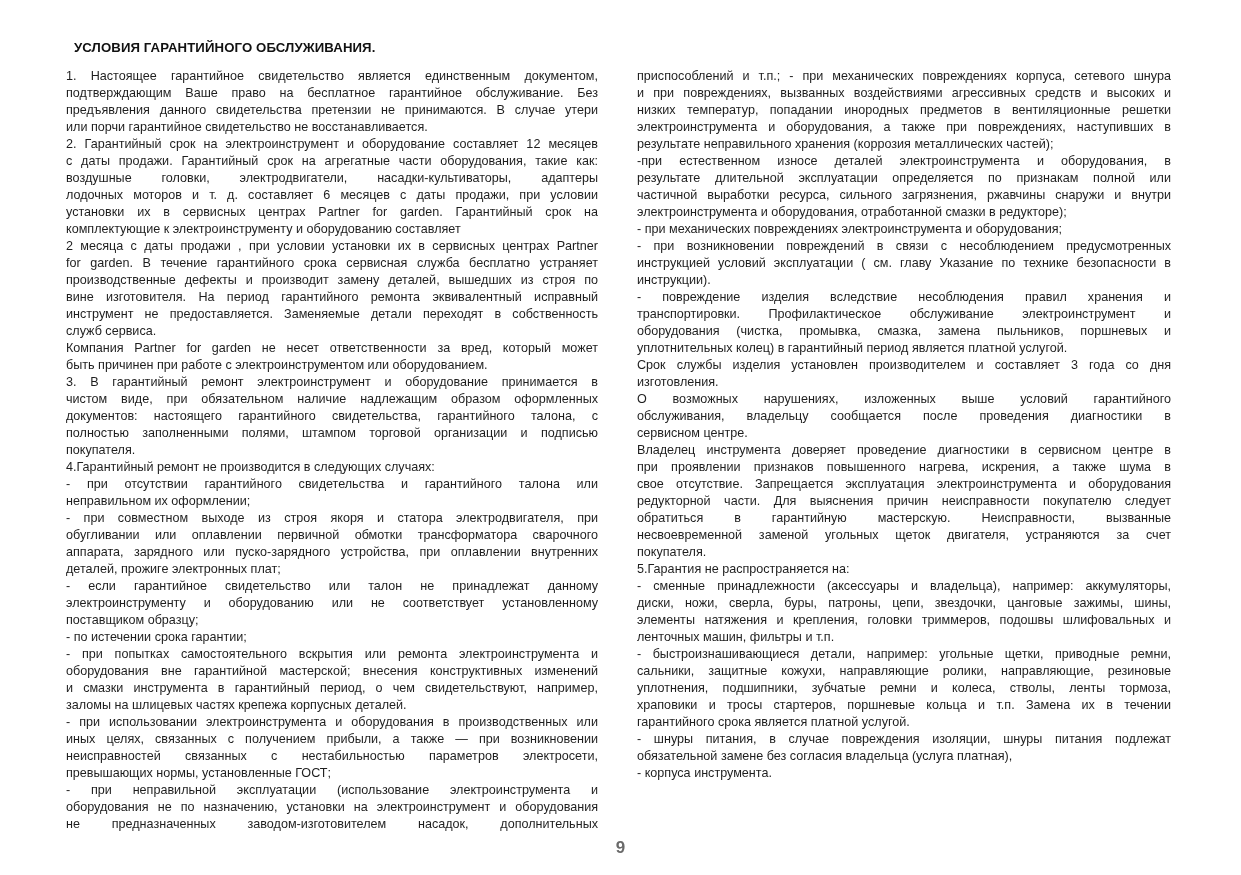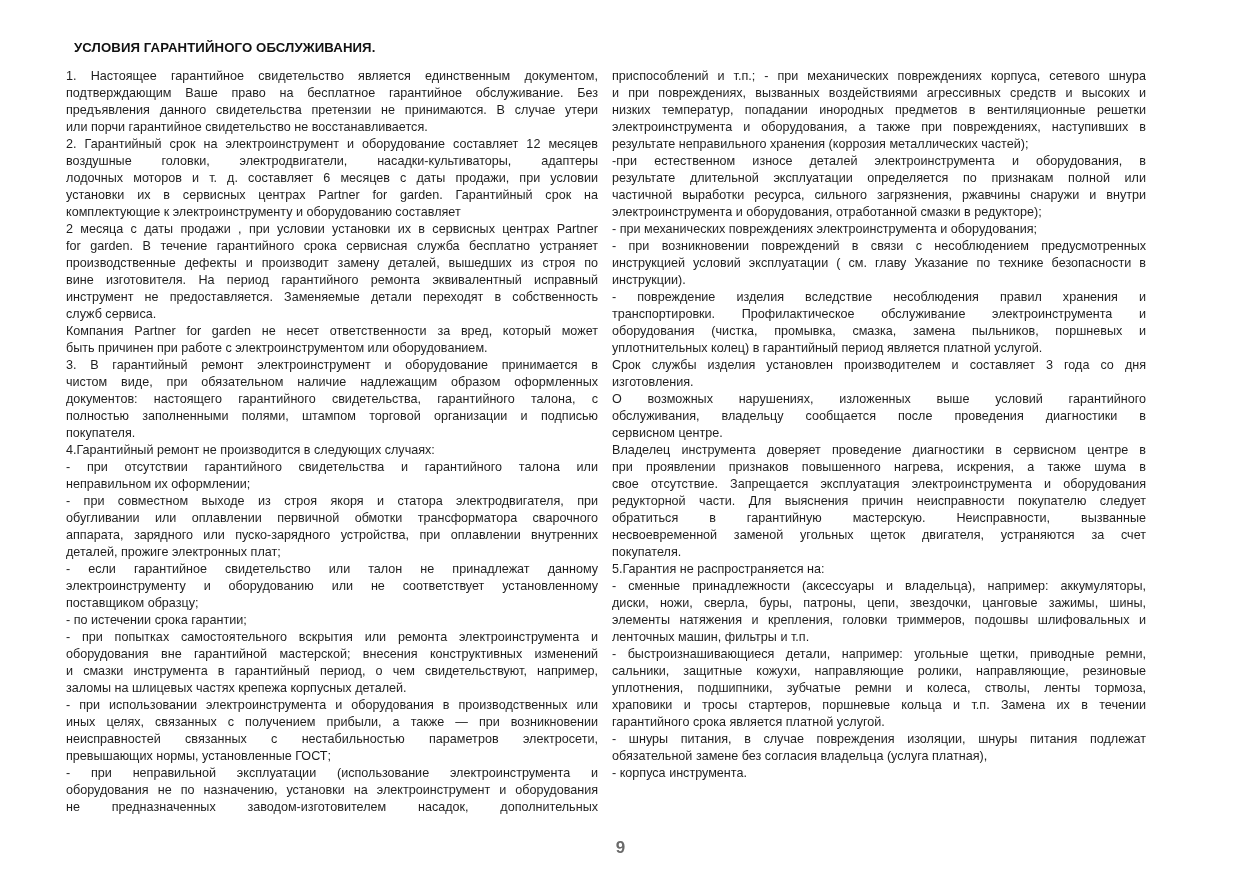--- a/index.html
+++ b/index.html
@@ -2,41 +2,42 @@
 <html><head>
 <meta charset="utf-8">
 <style>
   html, body { margin:0; padding:0; background:#ffffff; }
   body { width:1241px; height:875px; position:relative; overflow:hidden;
          font-family:"Liberation Sans", sans-serif; color:#1e1e1e; }
   .title { position:absolute; left:74px; top:40px; font-size:13.2px; font-weight:bold;
            letter-spacing:0.1px; color:#111;text-align:center; }
   .col { position:absolute; top:68px; font-size:12.6px; line-height:17px; }
   .col-left { left:66px; width:532px; }
-  .col-right { left:612px; width:534px; }
+  .col-right { left:637px; width:534px; }
   .ln { display:block; height:17px; white-space:nowrap; text-align:justify;
         text-align-last:justify; overflow:visible; }
   .ln.last { text-align-last:left; }
   .page-num { position:absolute; left:0; width:1241px; top:838px; text-align:center;
               font-size:17px; font-weight:bold; color:#6a6a6a; }
 </style>
 </head>
 <body>
 
 <div class="title">УСЛОВИЯ ГАРАНТИЙНОГО ОБСЛУЖИВАНИЯ.</div>
 
 <div class="col col-left" id="col-left">
     <div>
       <span class="ln">1. Настоящее гарантийное свидетельство является единственным документом,</span>
       <span class="ln">подтверждающим Ваше право на бесплатное гарантийное обслуживание. Без</span>
       <span class="ln">предъявления данного свидетельства претензии не принимаются. В случае утери</span>
       <span class="ln last">или порчи гарантийное свидетельство не восстанавливается.</span>
     </div>
     <div>
       <span class="ln">2. Гарантийный срок на электроинструмент и оборудование составляет 12 месяцев</span>
+      <span class="ln">с даты продажи. Гарантийный срок на агрегатные части  оборудования, такие как:</span>
       <span class="ln">воздушные головки, электродвигатели, насадки-культиваторы, адаптеры</span>
       <span class="ln">лодочных моторов и т. д. составляет 6 месяцев с даты продажи, при условии</span>
       <span class="ln">установки их в сервисных центрах Partner for garden.  Гарантийный  срок  на</span>
       <span class="ln last">комплектующие к электроинструменту и оборудованию составляет</span>
     </div>
     <div>
       <span class="ln">2 месяца с даты продажи , при условии  установки их  в сервисных центрах  Partner</span>
       <span class="ln">for garden. В течение гарантийного срока сервисная служба бесплатно устраняет</span>
       <span class="ln">производственные дефекты и производит замену деталей, вышедших из строя по</span>
       <span class="ln">вине изготовителя. На период гарантийного ремонта эквивалентный исправный</span>
@@ -110,21 +111,21 @@
     <div>
       <span class="ln last">- при механических повреждениях электроинструмента и оборудования;</span>
     </div>
     <div>
       <span class="ln">- при возникновении повреждений в связи с несоблюдением предусмотренных</span>
       <span class="ln">инструкцией условий эксплуатации ( см. главу Указание по технике безопасности в</span>
       <span class="ln last">инструкции).</span>
     </div>
     <div>
       <span class="ln">- повреждение изделия вследствие несоблюдения правил хранения и</span>
-      <span class="ln">транспортировки. Профилактическое обслуживание электроинструмента и</span>
+      <span class="ln">транспортировки. Профилактическое обслуживание электроинструмент и</span>
       <span class="ln">оборудования (чистка, промывка, смазка, замена пыльников, поршневых и</span>
       <span class="ln last">уплотнительных колец) в гарантийный период является платной услугой.</span>
     </div>
     <div>
       <span class="ln">Срок службы изделия установлен производителем и составляет 3 года со дня</span>
       <span class="ln last">изготовления.</span>
     </div>
     <div>
       <span class="ln">О возможных нарушениях, изложенных выше условий гарантийного</span>
       <span class="ln">обслуживания, владельцу сообщается после проведения диагностики в</span>

